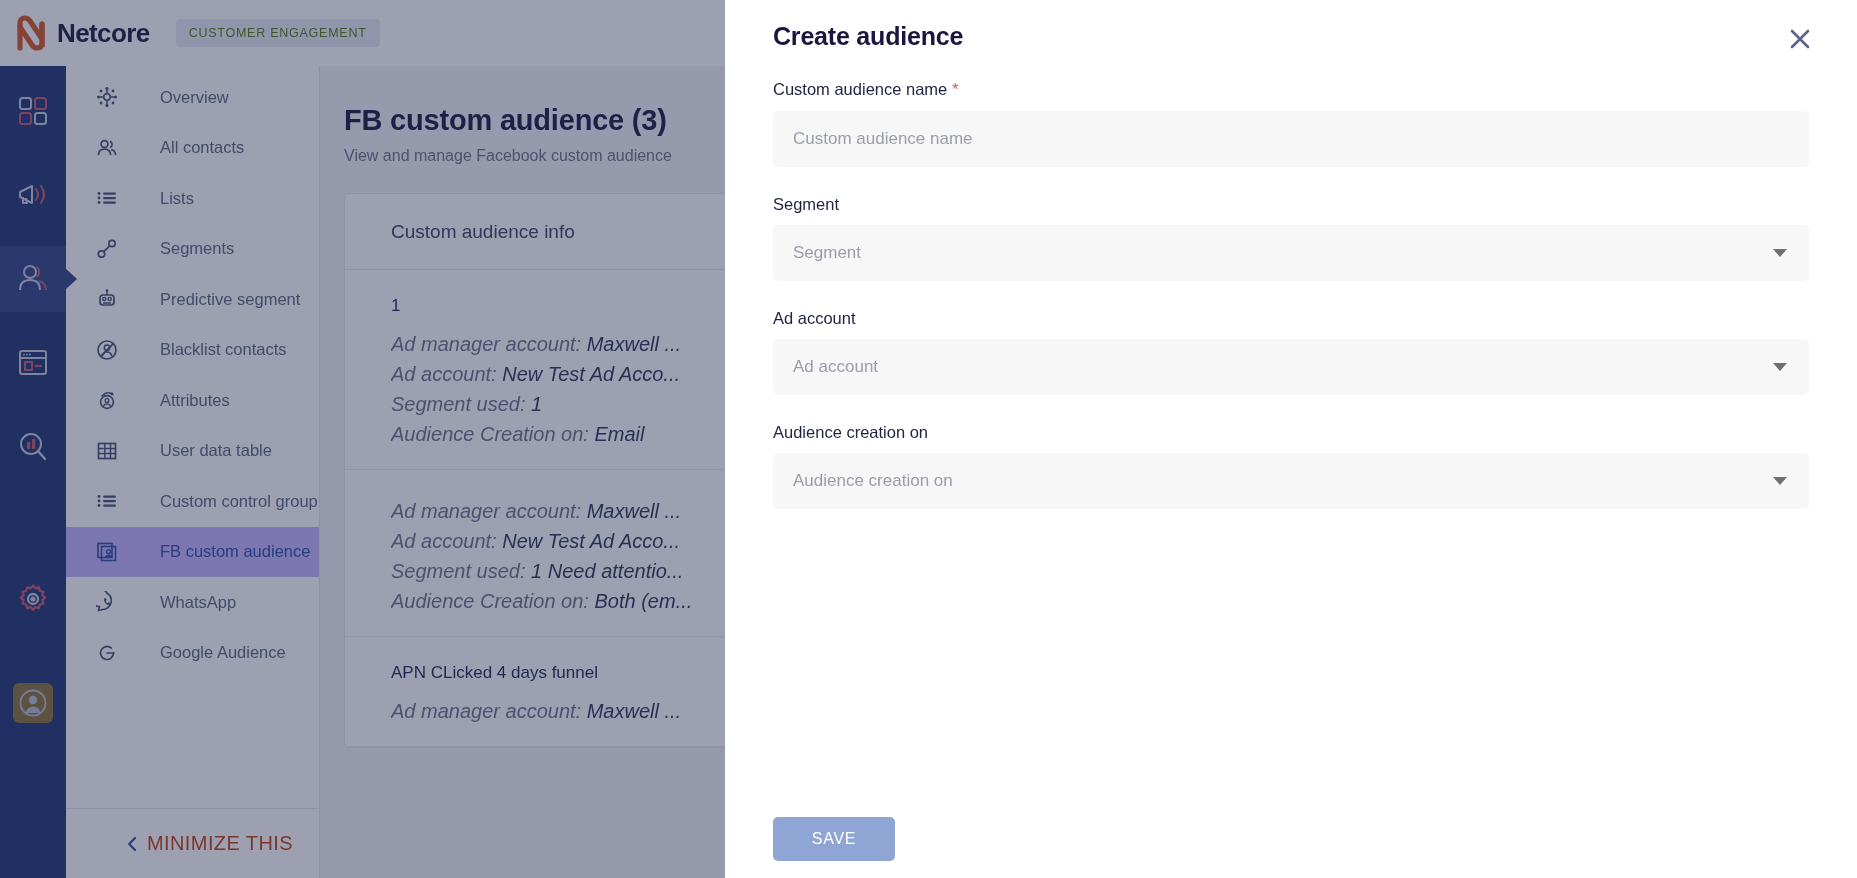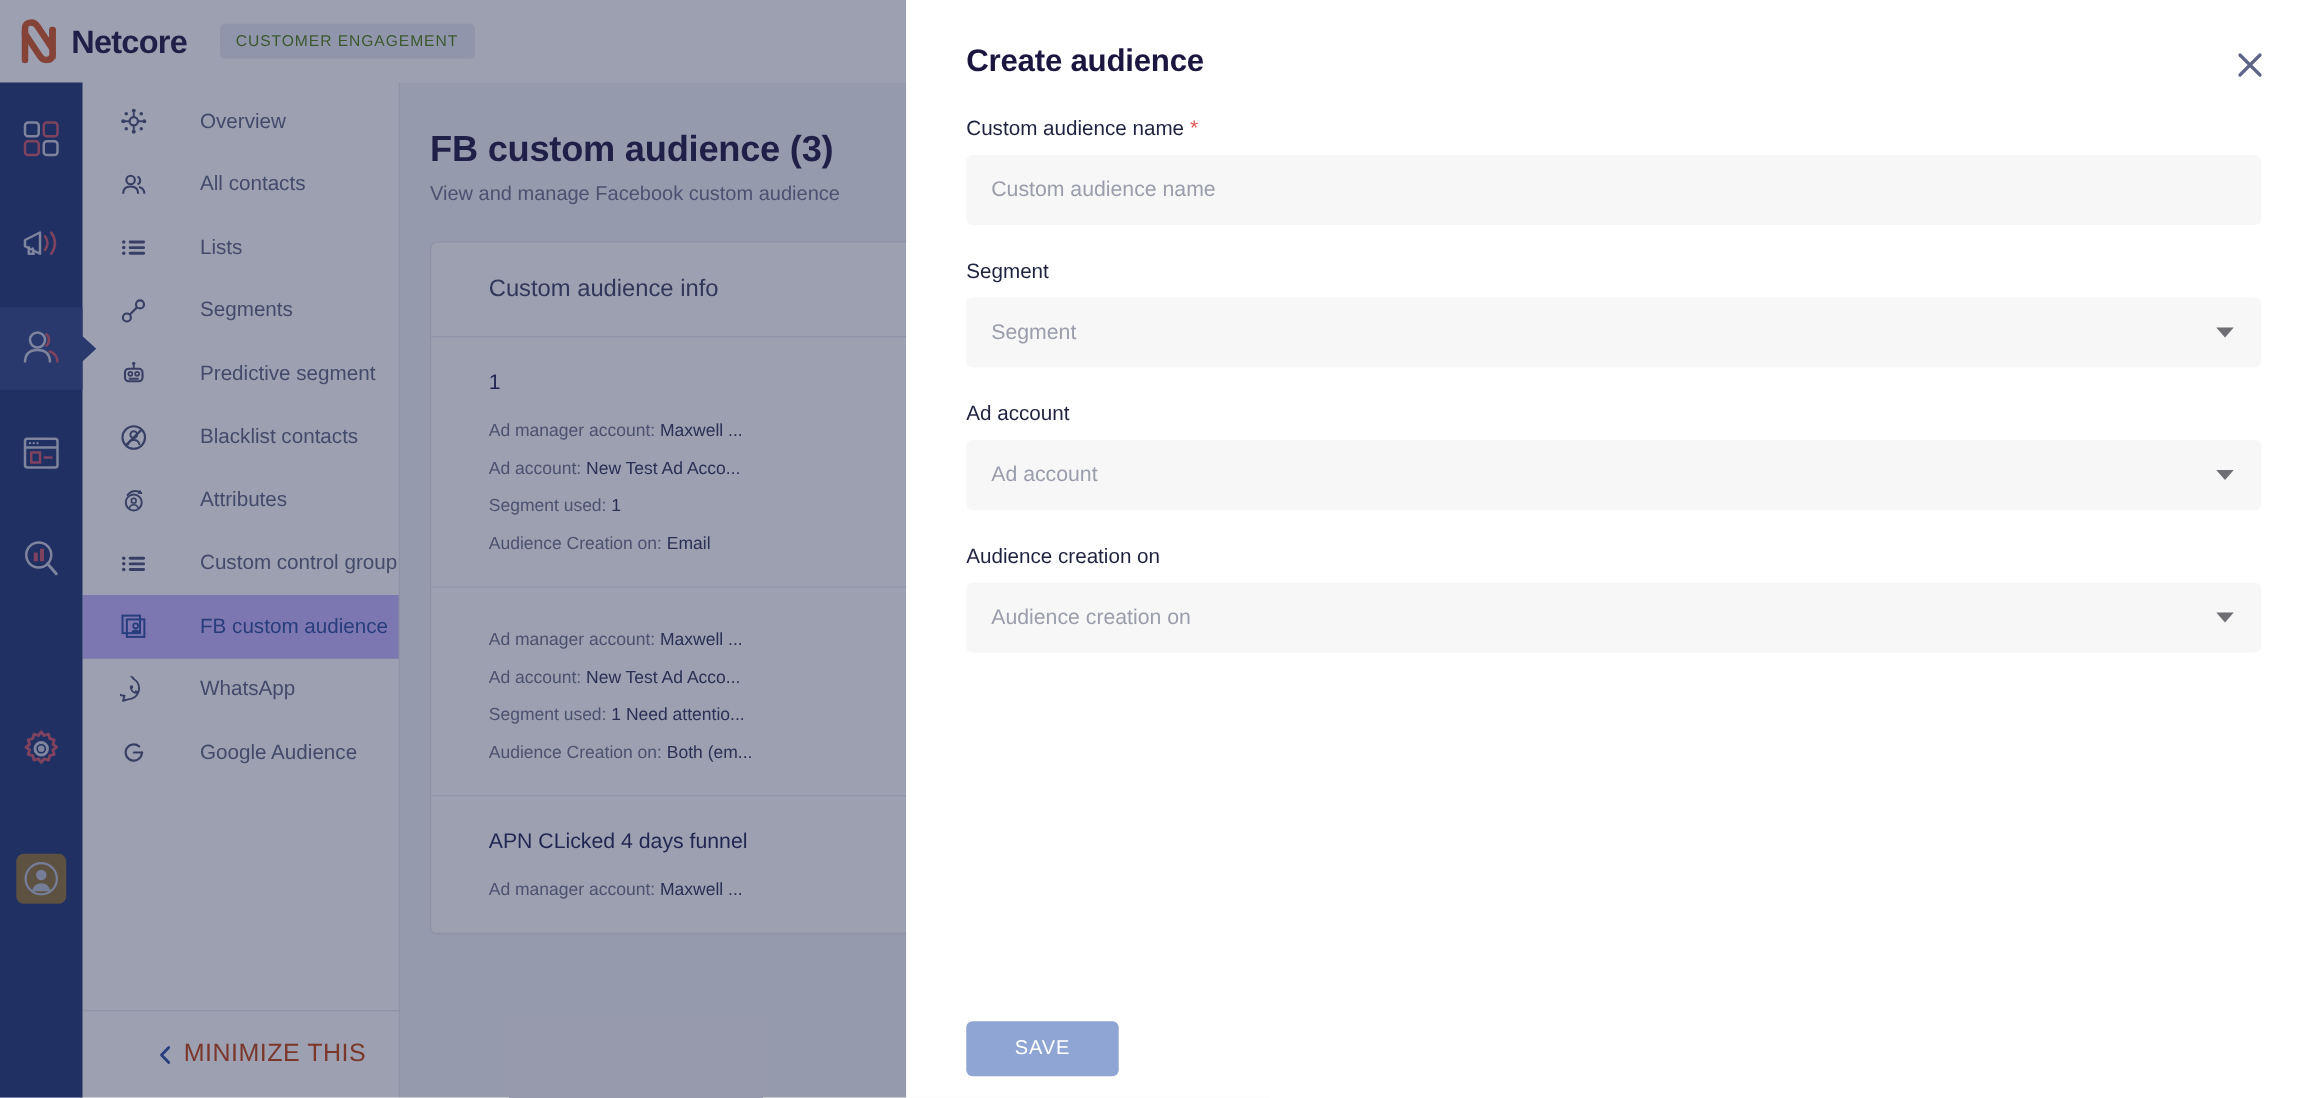--- a/index.html
+++ b/index.html
@@ -115,40 +115,41 @@
   .audience-row {
     padding: 26px 46px 20px 46px;
     border-bottom: 1px solid #e8eaf0;
   }
   .audience-name {
     font-size: 17px; color: #1b2250; font-weight: 500; margin-bottom: 13px;
     white-space: nowrap; overflow: hidden; text-overflow: ellipsis;
     max-width: 330px;
   }
   .audience-meta {
-    font-size: 14px; color: #6b7189; line-height: 30px;
+    font-size: 20px; color: #6b7189; line-height: 30px;
     white-space: nowrap; overflow: hidden; text-overflow: ellipsis;
     max-width: 330px;
+    font-style: italic;
   }
   .audience-meta .mv { color: #2b3356; }
 
   
   #scrim {
     position: absolute; left: 0; top: 0; width: 725px; height: 878px;
     background: rgba(38, 44, 82, 0.45); z-index: 8;
   }
 
   
   #drawer {
     position: absolute; right: 0; top: 0; width: 1132px; height: 878px;
     background: #ffffff; z-index: 9; padding: 0 48px;
   }
   #drawer-head {
     display: flex; align-items: flex-start; justify-content: space-between;
-    padding-top: 35px;
+    padding-top: 22px;
   }
   #drawer-title {
     font-size: 25px; font-weight: bold; color: #1b1640; letter-spacing: -0.2px;
   }
   #close-btn {
     width: 34px; height: 34px; display: flex; align-items: center;
     justify-content: center; color: #5d6486; margin-right: -8px;
   }
   .field { margin-top: 26px; }
   .field-label {
@@ -351,20 +352,32 @@
             <circle cx="11" cy="13" r="6.4" fill="none" stroke="currentColor" stroke-width="1.6"></circle>
             <circle cx="11" cy="11.5" r="1.9" fill="none" stroke="currentColor" stroke-width="1.3"></circle>
             <path d="M7.5 17.5 Q8.2 14.8 11 14.8 Q13.8 14.8 14.5 17.5" fill="none" stroke="currentColor" stroke-width="1.3"></path>
             <path d="M6 7 Q11 1.5 17 5.5" fill="none" stroke="currentColor" stroke-width="1.5" stroke-linecap="round"></path>
             <path d="M16 2.6 L17.6 5.8 L14.2 6.2 Z" fill="currentColor"></path>
           </svg>
         </span>
         <span class="nav-label">Attributes</span>
       </div>
 
+      <div class="nav-item">
+        <span class="nav-icon">
+          <svg width="22" height="22" viewBox="0 0 22 22">
+            <rect x="2.5" y="3.5" width="17" height="15" fill="none" stroke="currentColor" stroke-width="1.7"></rect>
+            <line x1="2.5" y1="8.5" x2="19.5" y2="8.5" stroke="currentColor" stroke-width="1.5"></line>
+            <line x1="2.5" y1="13.5" x2="19.5" y2="13.5" stroke="currentColor" stroke-width="1.5"></line>
+            <line x1="8.8" y1="3.5" x2="8.8" y2="18.5" stroke="currentColor" stroke-width="1.5"></line>
+            <line x1="14.5" y1="3.5" x2="14.5" y2="18.5" stroke="currentColor" stroke-width="1.5"></line>
+          </svg>
+        </span>
+        <span class="nav-label">User data table</span>
+      </div>
 
       <div class="nav-item">
         <span class="nav-icon">
           <svg width="22" height="22" viewBox="0 0 22 22">
             <circle cx="3" cy="6.5" r="1.4" fill="currentColor"></circle>
             <circle cx="3" cy="11" r="1.4" fill="currentColor"></circle>
             <circle cx="3" cy="15.5" r="1.4" fill="currentColor"></circle>
             <rect x="7" y="5.4" width="13" height="2.3" rx="1.1" fill="currentColor"></rect>
             <rect x="7" y="9.9" width="13" height="2.3" rx="1.1" fill="currentColor"></rect>
             <rect x="7" y="14.4" width="13" height="2.3" rx="1.1" fill="currentColor"></rect>

